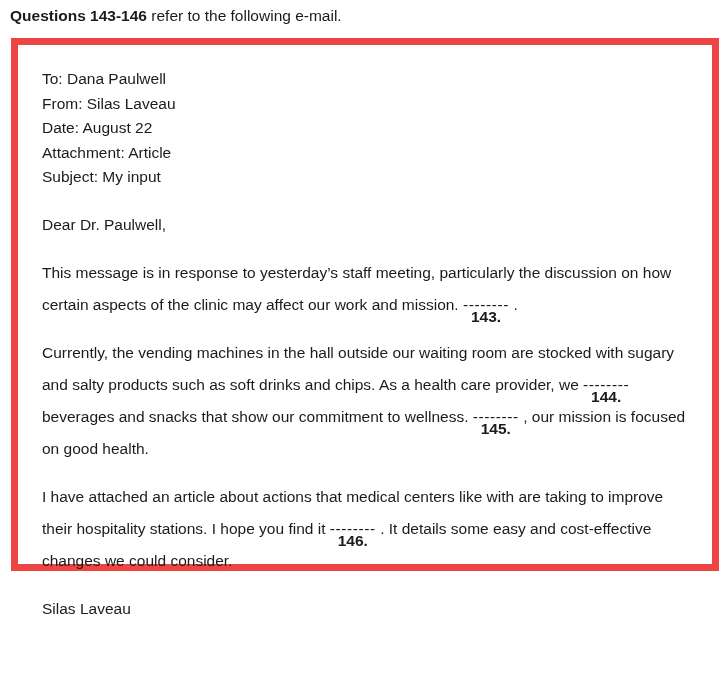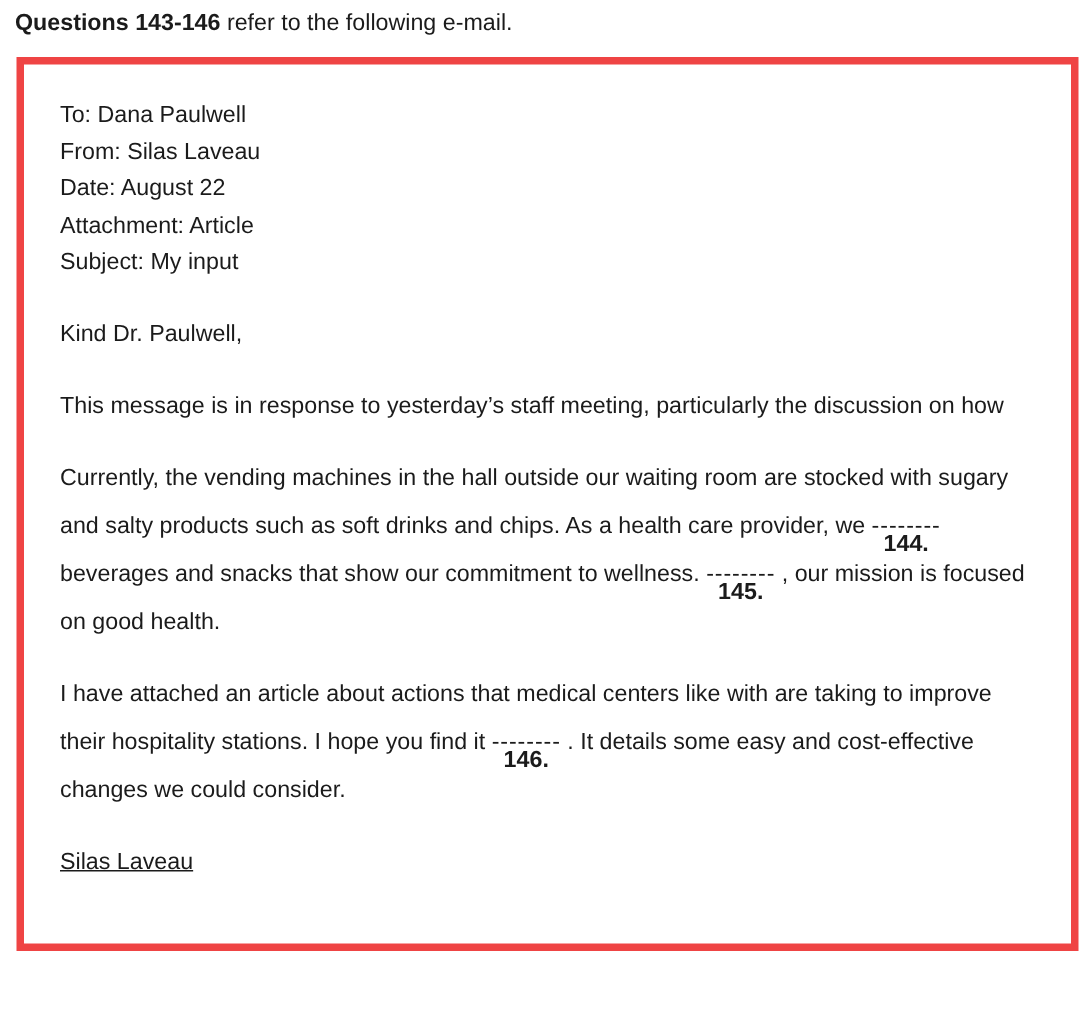--- a/index.html
+++ b/index.html
@@ -19,37 +19,37 @@
     margin: 6px 0 0 10px;
     font-size: 15.5px;
     line-height: 20px;
     white-space: pre;
   }
   .instruction .bold { font-weight: 700; }
   .email-box {
     box-sizing: border-box;
     margin: 12px 0 0 11px;
     width: 708px;
-    height: 596px;
-    border: 5px solid #ef4444;
+    height: 533px;
+    border: 7px solid #ef4444;
     background: #ffffff;
     padding: 22px 24px 14px 24px;
   }
   .meta { margin: 0 0 19px 0; }
   .meta-line {
     font-size: 15.5px;
     line-height: 24.5px;
     white-space: pre;
   }
   .para {
     margin: 0 0 16px 0;
     font-size: 15.5px;
     line-height: 32px;
   }
-  .para:last-child { margin-bottom: 16px; text-decoration: underline; }
+  .para:last-child { margin-bottom: 16px; }
   .line {
     display: block;
     white-space: pre;
   }
   .blank {
     position: relative;
     display: inline-block;
     vertical-align: baseline;
   }
   .dashes {
@@ -77,25 +77,26 @@
 
     <div class="meta">
       <div class="meta-line">To: Dana Paulwell</div>
       <div class="meta-line">From: Silas Laveau</div>
       <div class="meta-line">Date: August 22</div>
       <div class="meta-line">Attachment: Article</div>
       <div class="meta-line">Subject: My input</div>
     </div>
 
     <div class="para">
-      <span class="line">Kind Dr. Paulwell,</span>
+      <span class="line">Dear Dr. Paulwell,</span>
     </div>
 
     <div class="para">
       <span class="line">This message is in response to yesterday’s staff meeting, particularly the discussion on how</span>
+      <span class="line"><span>certain aspects of the clinic may affect our work and mission. </span><span class="blank"><span class="dashes">--------</span><span class="qnum">143.</span></span><span> .</span></span>
     </div>
 
     <div class="para">
       <span class="line">Currently, the vending machines in the hall outside our waiting room are stocked with sugary</span>
       <span class="line"><span>and salty products such as soft drinks and chips. As a health care provider, we </span><span class="blank"><span class="dashes">--------</span><span class="qnum">144.</span></span></span>
       <span class="line"><span>beverages and snacks that show our commitment to wellness. </span><span class="blank"><span class="dashes">--------</span><span class="qnum">145.</span></span><span> , our mission is focused</span></span>
       <span class="line">on good health.</span>
     </div>
 
     <div class="para">

